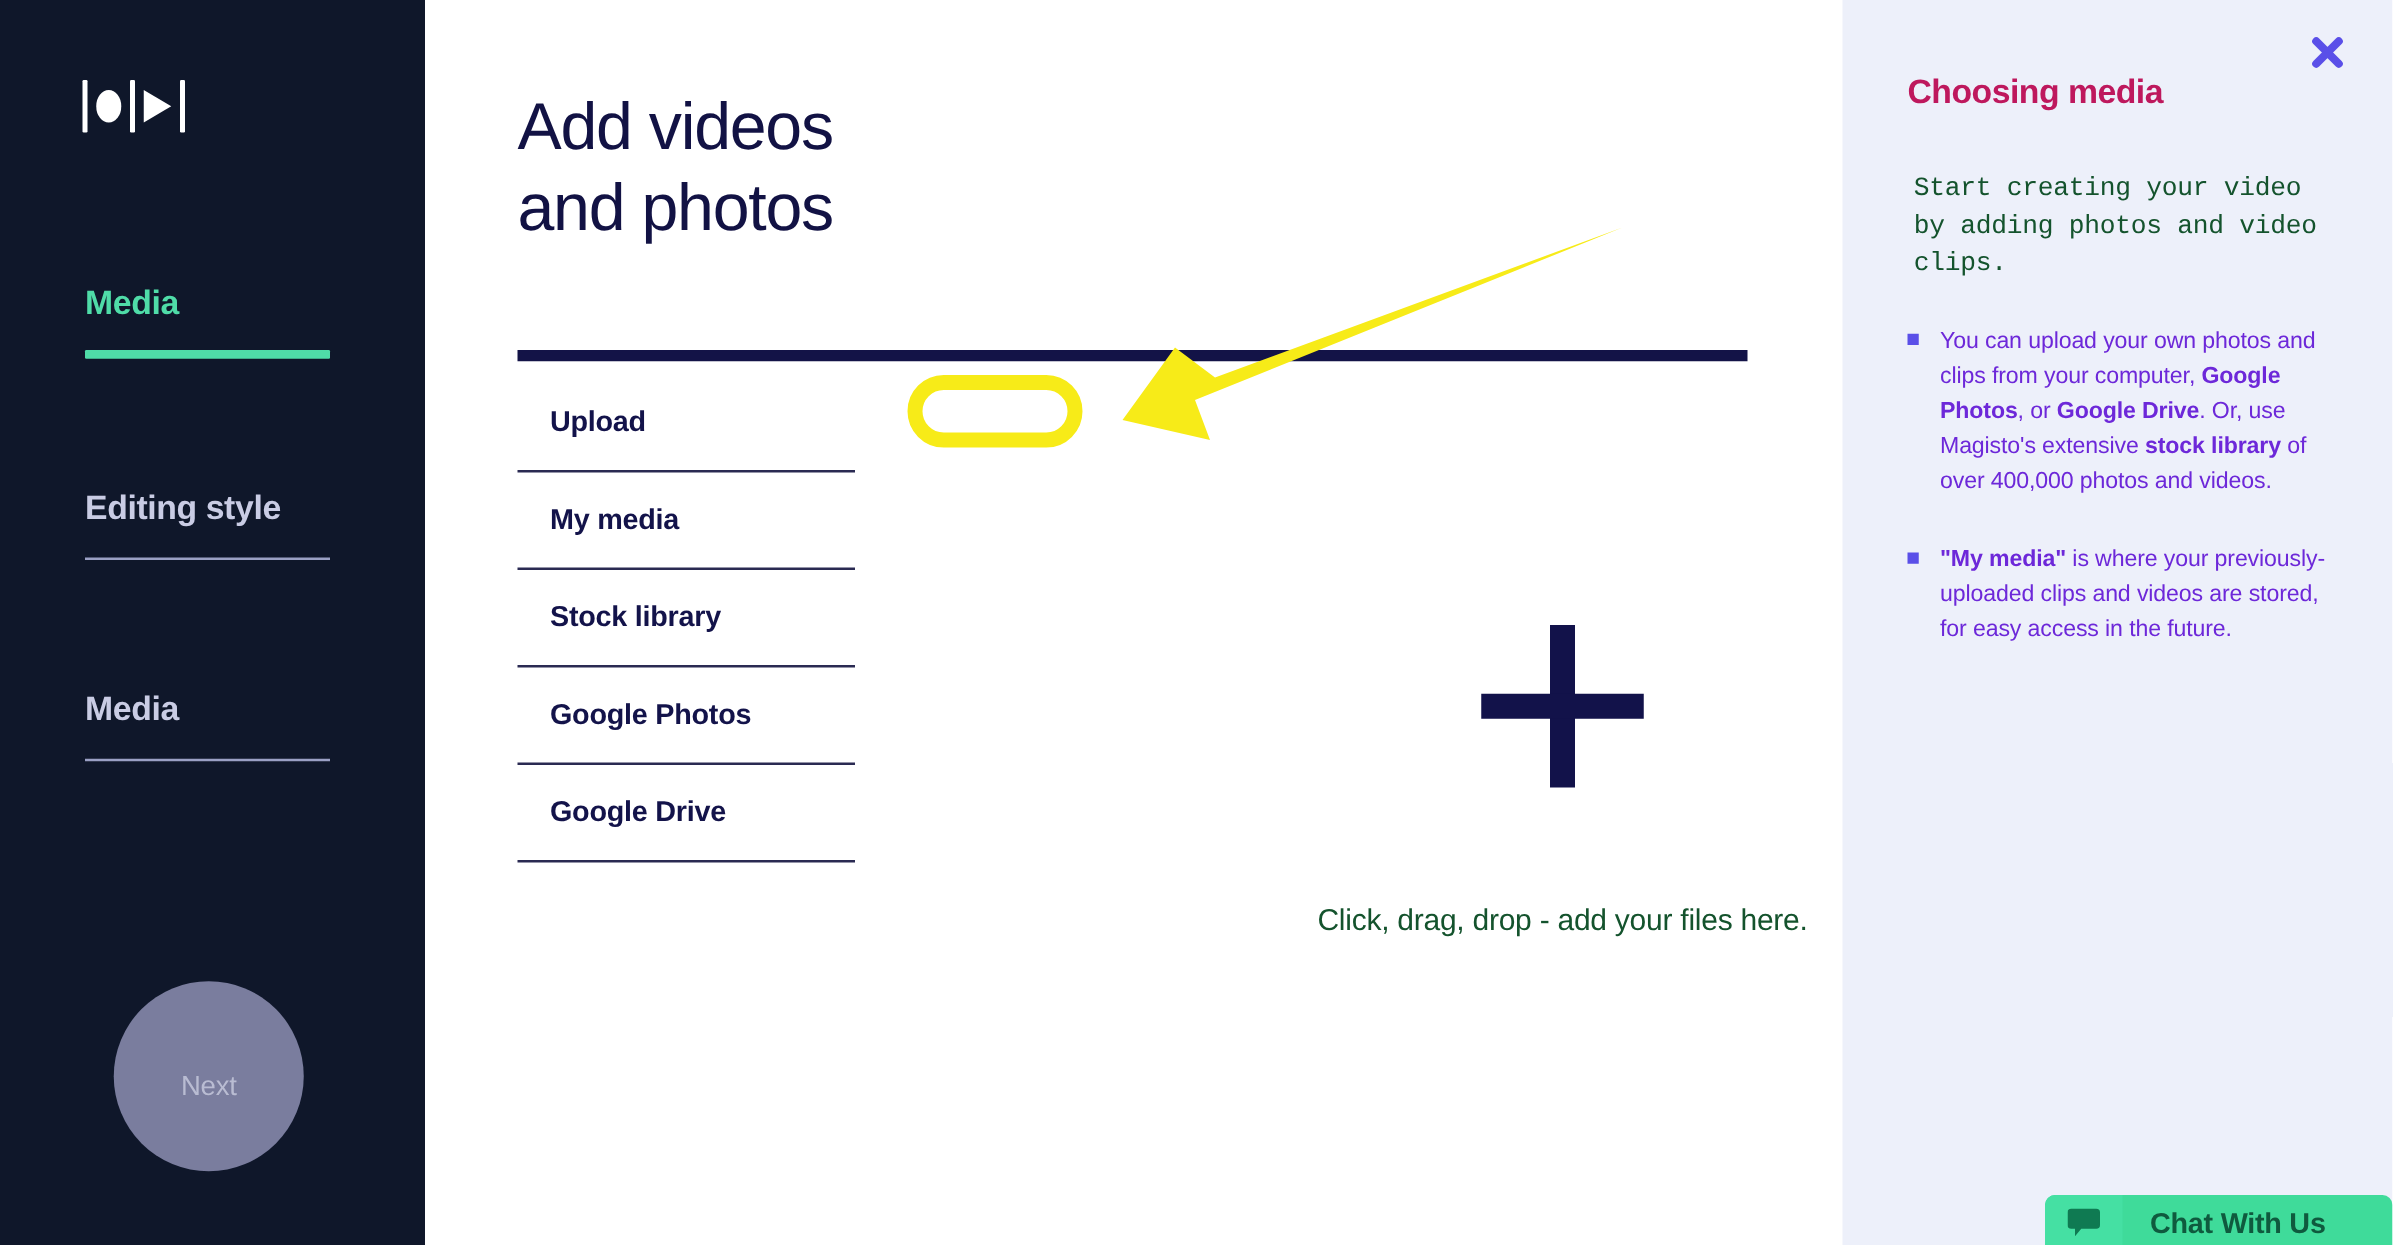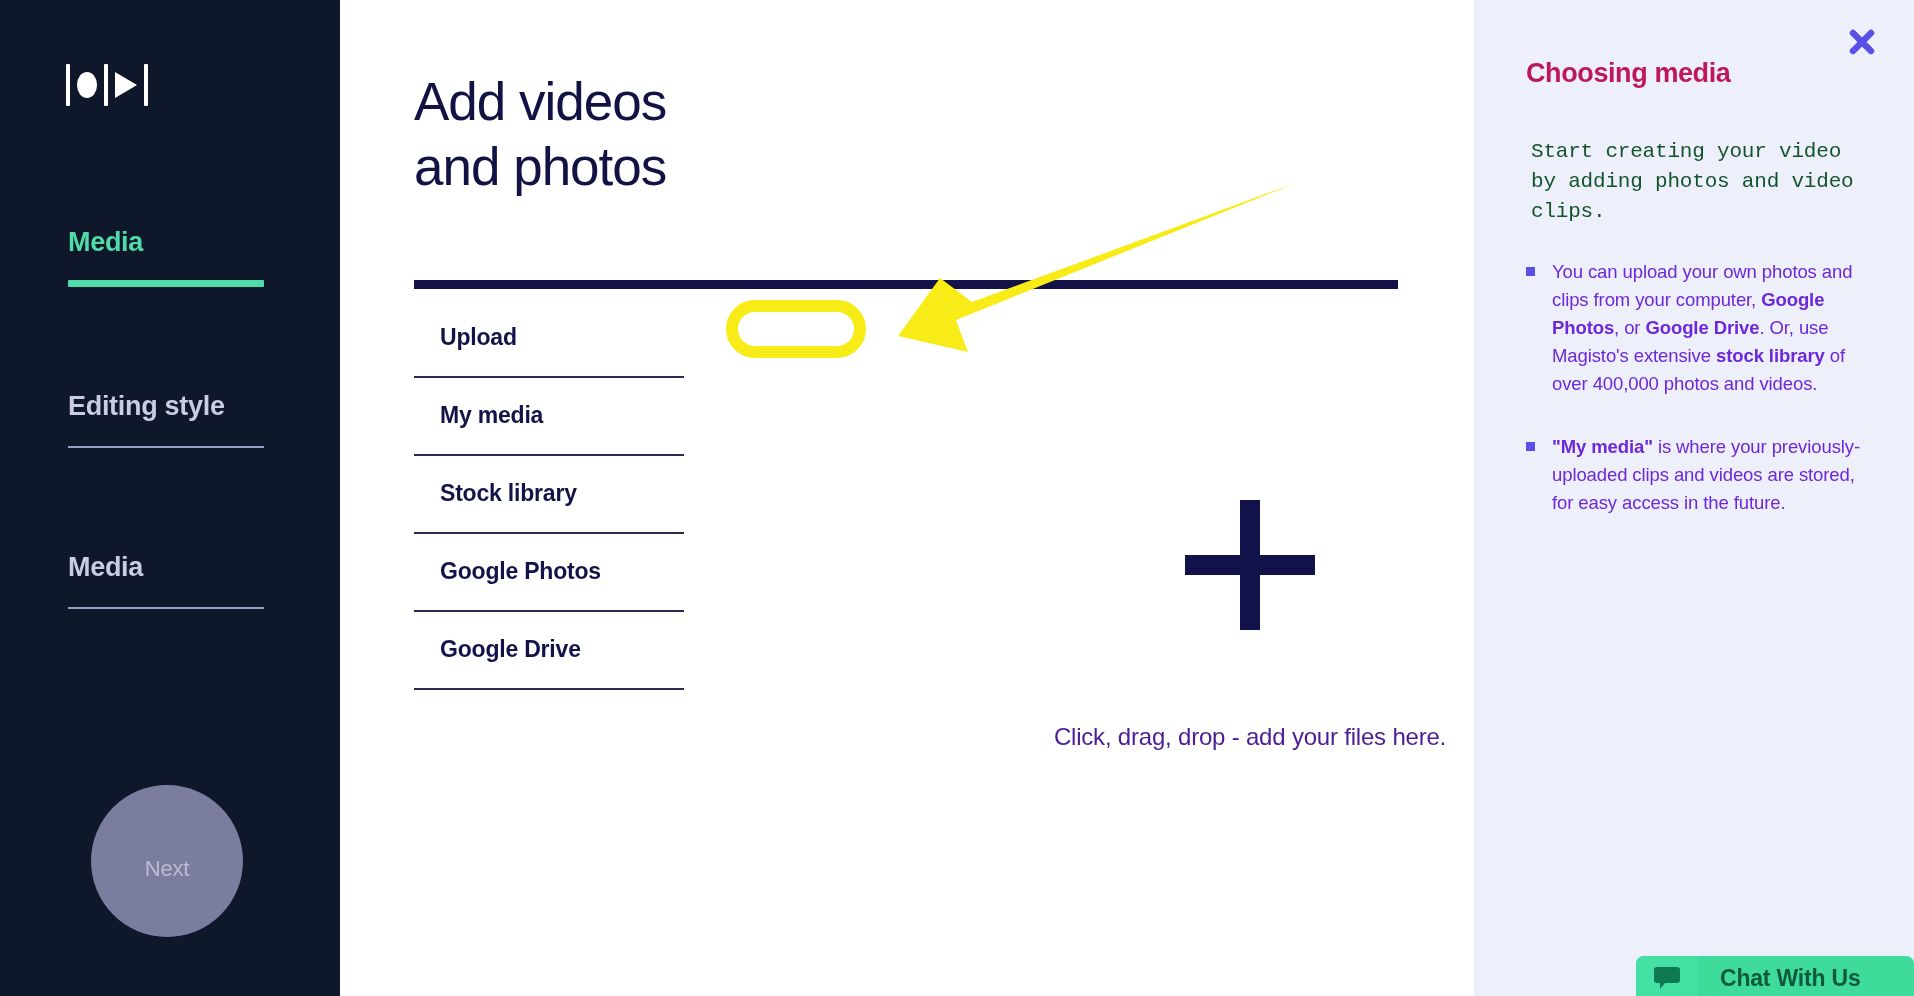--- a/index.html
+++ b/index.html
@@ -224,21 +224,21 @@
   }
   #plus-icon::after {
     top: 50%; left: 0;
     height: 20px; width: 130px;
     margin-top: -10px;
   }
   #dropzone-text {
     margin-top: 93px;
     font-size: 24px;
     font-weight: 400;
-    color: #4c1d95;
+    color: #14532d;
     letter-spacing: -0.2px;
   }
 
   
   #help-panel {
     position: absolute;
     left: 1474px; top: 0;
     width: 440px;
     height: 996px;
     background: #EDF0FA;

